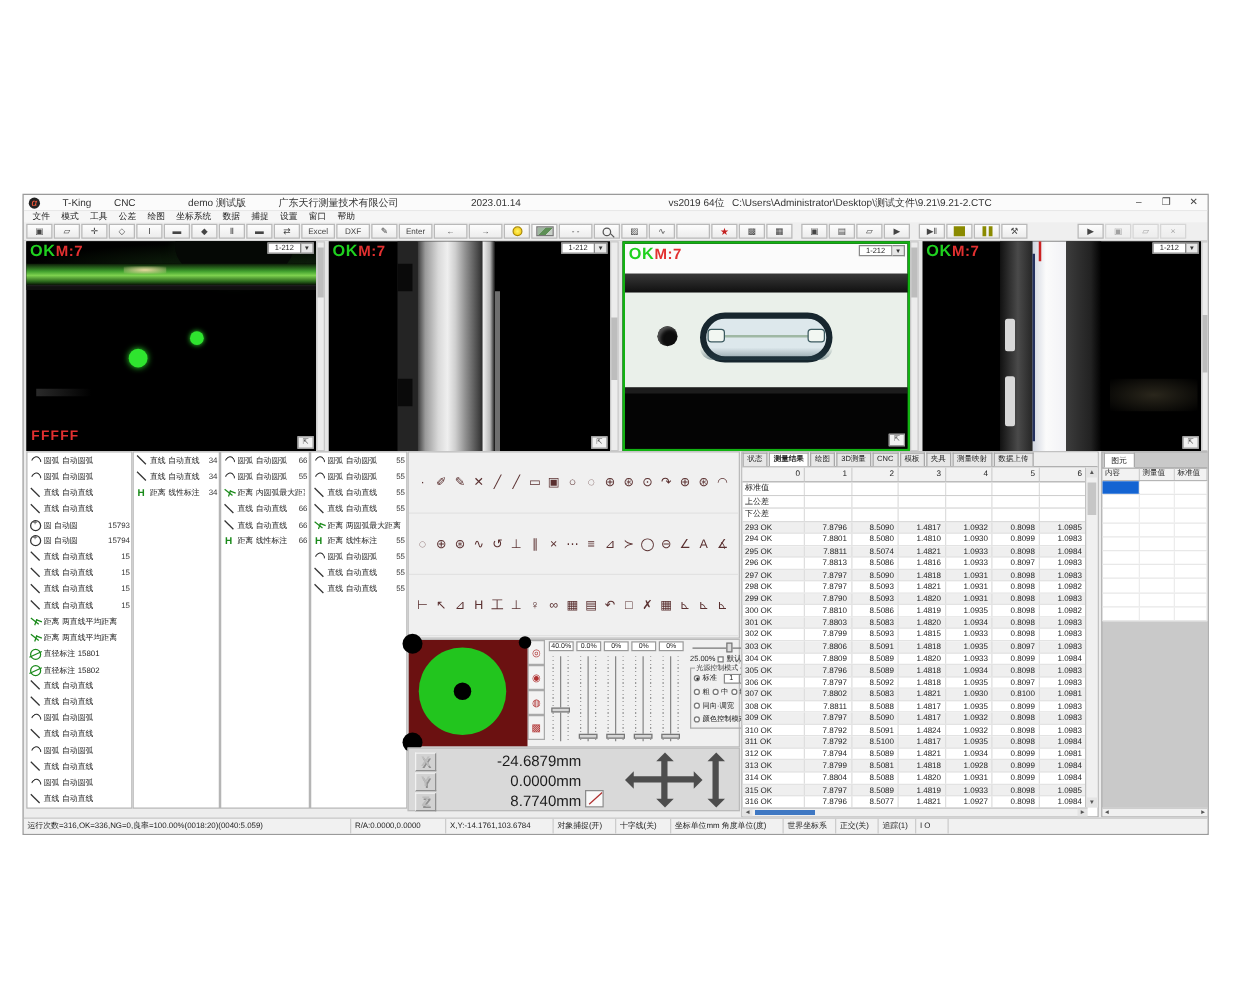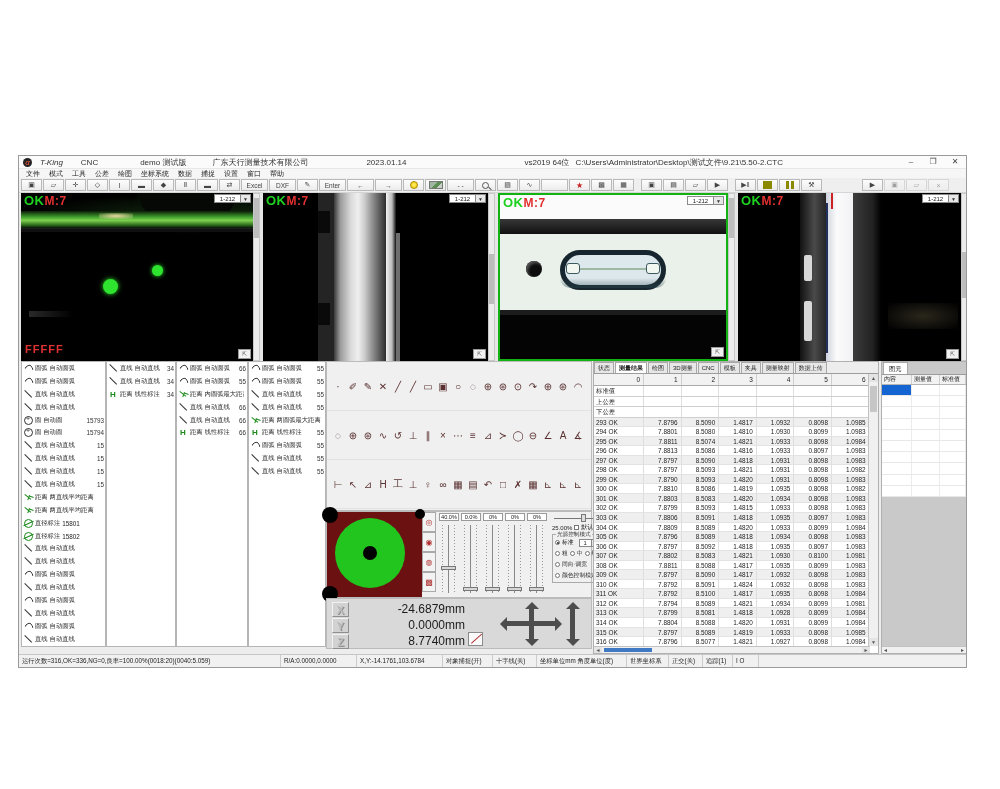--- a/index.html
+++ b/index.html
@@ -6,21 +6,21 @@
     font-family:"Liberation Sans",sans-serif;-webkit-font-smoothing:none;}
   *{box-sizing:border-box;}
   .window{position:absolute;left:18px;top:155px;width:949px;height:513px;background:#f0f0f0;
     border:1px solid #9a9a9a;overflow:hidden;font-size:7px;color:#222;}
   
   .titlebar{position:absolute;left:0;top:0;right:0;height:13px;background:#fbfbfb;display:flex;
     align-items:center;font-size:8px;white-space:nowrap;border-bottom:1px solid #e8e8e8;}
   .logo{width:9px;height:9px;border-radius:50%;background:#222;color:#ff5a3c;font-size:8px;line-height:9px;
     text-align:center;margin-left:4px;font-style:italic;}
   .ttxt{margin-left:8px;color:#333;}
-  .t1{margin-left:8px;font-style:italic;}.t2{margin-left:18px;}.t3{margin-left:42px;}.t4{margin-left:26px;}
+  .t1{margin-left:18px;}.t2{margin-left:18px;}.t3{margin-left:42px;}.t4{margin-left:26px;}
   .t5{margin-left:58px;}.t6{margin-left:118px;}.t7{margin-left:6px;}
   .winbtns{margin-left:auto;display:flex;}
   .wbtn{width:22px;height:12px;text-align:center;line-height:11px;font-size:8px;color:#444;}
   
   .menubar{position:absolute;left:0;top:13px;right:0;height:9px;background:#f6f6f6;display:flex;
     gap:9px;padding-left:7px;font-size:7px;line-height:9px;}
   .menu-item{color:#222;}
   
   .toolbar{position:absolute;left:0;top:22px;right:0;height:15px;background:#efefef;display:flex;
     align-items:center;padding:1px 2px;gap:1px;border-bottom:1px solid #d5d5d5;}
@@ -210,21 +210,21 @@
 <div class="window">
 
   <div class="titlebar">
     <span class="logo">α</span>
     <span class="ttxt t1">T-King</span>
     <span class="ttxt t2">CNC</span>
     <span class="ttxt t3">demo 测试版</span>
     <span class="ttxt t4">广东天行测量技术有限公司</span>
     <span class="ttxt t5">2023.01.14</span>
     <span class="ttxt t6">vs2019 64位</span>
-    <span class="ttxt t7">C:\Users\Administrator\Desktop\测试文件\9.21\5.50-2.CTC</span>
+    <span class="ttxt t7">C:\Users\Administrator\Desktop\测试文件\9.21\9.21-2.CTC</span>
     <span class="winbtns">
       <span class="wbtn">–</span>
       <span class="wbtn">❐</span>
       <span class="wbtn">✕</span>
     </span>
   </div>
 
   <div class="menubar" id="menubar">
       <span class="menu-item">文件</span>
       <span class="menu-item">模式</span>

